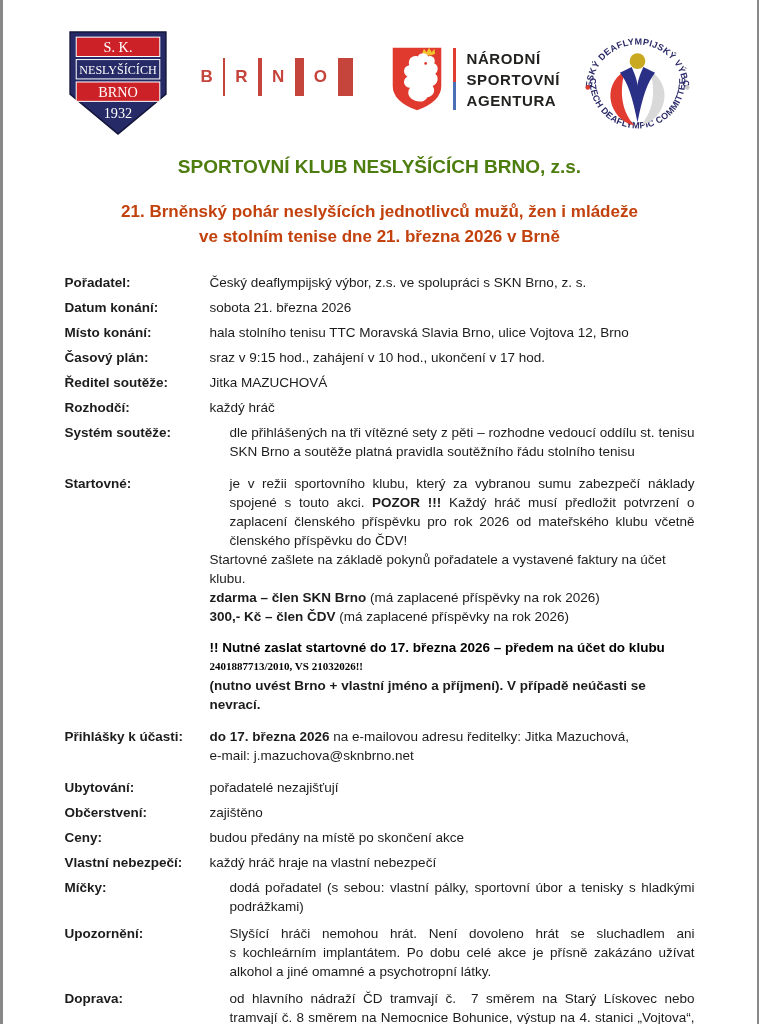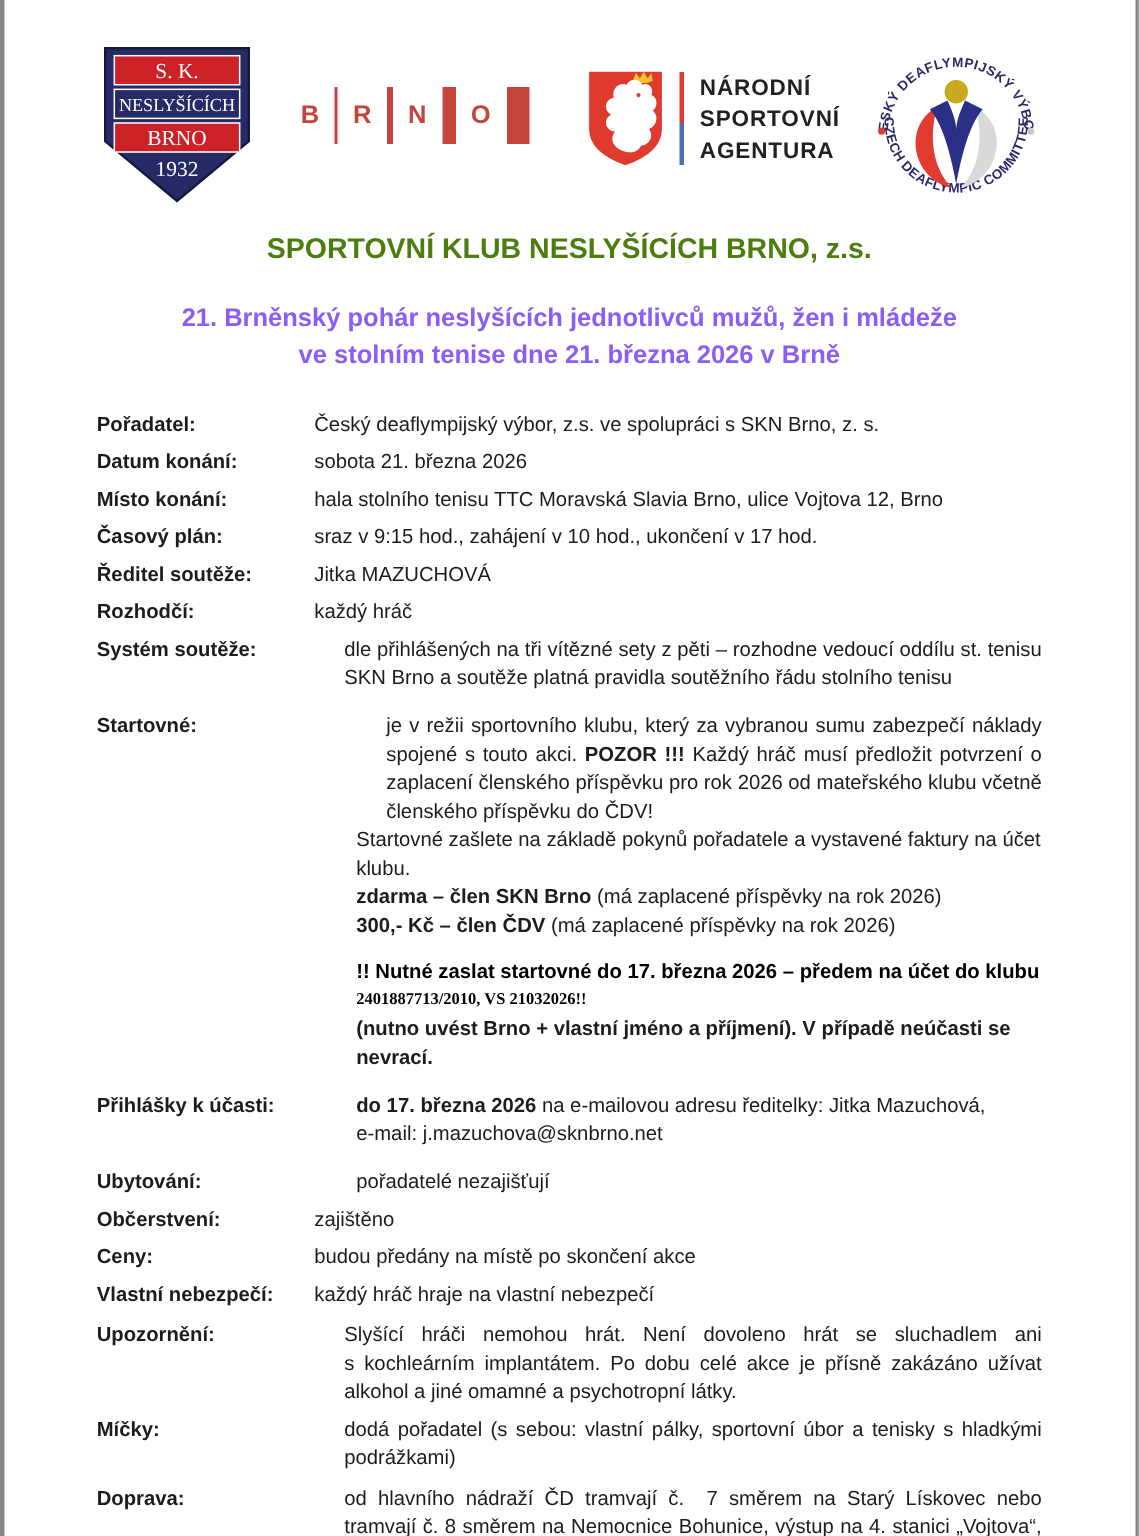--- a/index.html
+++ b/index.html
@@ -16,28 +16,28 @@
   .logo-brno .bletter { color: #c5443c; font-weight: bold; font-size: 17px; letter-spacing: .5px; }
   .logo-brno .bbar { background: #c5443c; height: 38px; }
   .bbar.b1 { width: 2px; } .bbar.b2 { width: 4px; } .bbar.b3 { width: 9px; } .bbar.b4 { width: 15px; }
   .logo-nsa { position: absolute; left: 388px; top: 44px; display: flex; align-items: center; }
   .nsa-divider { width: 3px; height: 62px; margin: 0 11px 0 10px;
     background: linear-gradient(#e23b2f 0 55%, #4a6fb5 55% 100%); }
   .nsa-text { font-weight: bold; font-size: 15px; line-height: 21px; color: #21211f; letter-spacing: .6px; }
   .logo-cdv { position: absolute; left: 576px; top: 27px; width: 117px; height: 117px; }
   
   .title-block { text-align: center; padding-top: 5px; font-weight: bold; font-size: 19px; line-height: 31px; color: #4d7c0f; }
-  .event-heading { text-align: center; margin-top: 17px; font-weight: bold; font-size: 17px; line-height: 25px; color: #8b5cf6; }
+  .event-heading { text-align: center; margin-top: 17px; font-weight: bold; font-size: 17px; line-height: 25px; color: #c2410c; }
   
   .details { padding: 0 62px; margin-top: 24px; font-size: 13.5px; line-height: 19px; }
   .row { display: flex; margin-bottom: 6px; }
   .row-label { width: 145px; flex: 0 0 145px; font-weight: bold; }
   .row-value { flex: 1; }
   .just { text-align: justify; margin-left: 20px; }
-  .gap-m { margin-top: 13px; gap: 28px; }
+  .gap-m { margin-top: 13px; }
   .gap-s { margin-top: 8px; }
   b, .bold { font-weight: bold; }
   .red-block { color: #000000; font-weight: bold; margin-top: 12px; }
   .red-serif { font-family: "Liberation Serif", serif; font-size: 11px; }
 </style>
 </head>
 <body>
 
 <div class="page">
 
@@ -183,30 +183,30 @@
     <div class="row">
       <div class="row-label">Ceny:</div>
       <div class="row-value">budou předány na místě po skončení akce</div>
     </div>
 
     <div class="row">
       <div class="row-label">Vlastní nebezpečí:</div>
       <div class="row-value">každý hráč hraje na vlastní nebezpečí</div>
     </div>
 
+    <div class="row">
+      <div class="row-label">Míčky:</div>
+      <div class="row-value just">dodá pořadatel (s sebou: vlastní pálky, sportovní úbor a tenisky s&nbsp;hladkými podrážkami)</div>
+    </div>
+
     <div class="row gap-s">
       <div class="row-label">Upozornění:</div>
       <div class="row-value just">Slyšící hráči nemohou hrát. Není dovoleno hrát se sluchadlem ani s&nbsp;kochleárním implantátem. Po dobu celé akce je přísně zakázáno užívat alkohol a jiné omamné a psychotropní látky.</div>
     </div>
 
-    <div class="row">
-      <div class="row-label">Míčky:</div>
-      <div class="row-value just">dodá pořadatel (s sebou: vlastní pálky, sportovní úbor a tenisky s&nbsp;hladkými podrážkami)</div>
-    </div>
-
     <div class="row gap-s">
       <div class="row-label">Doprava:</div>
       <div class="row-value just">od hlavního nádraží ČD tramvají č.&nbsp; 7 směrem na Starý Lískovec nebo tramvají č. 8 směrem na Nemocnice Bohunice, výstup na 4. stanici „Vojtova“, zpět pěšky a doleva do haly. Doba &nbsp;&nbsp;chůze asi 5 minut.</div>
     </div>
 
   </div>
 
 </div>
 
 </body></html>

